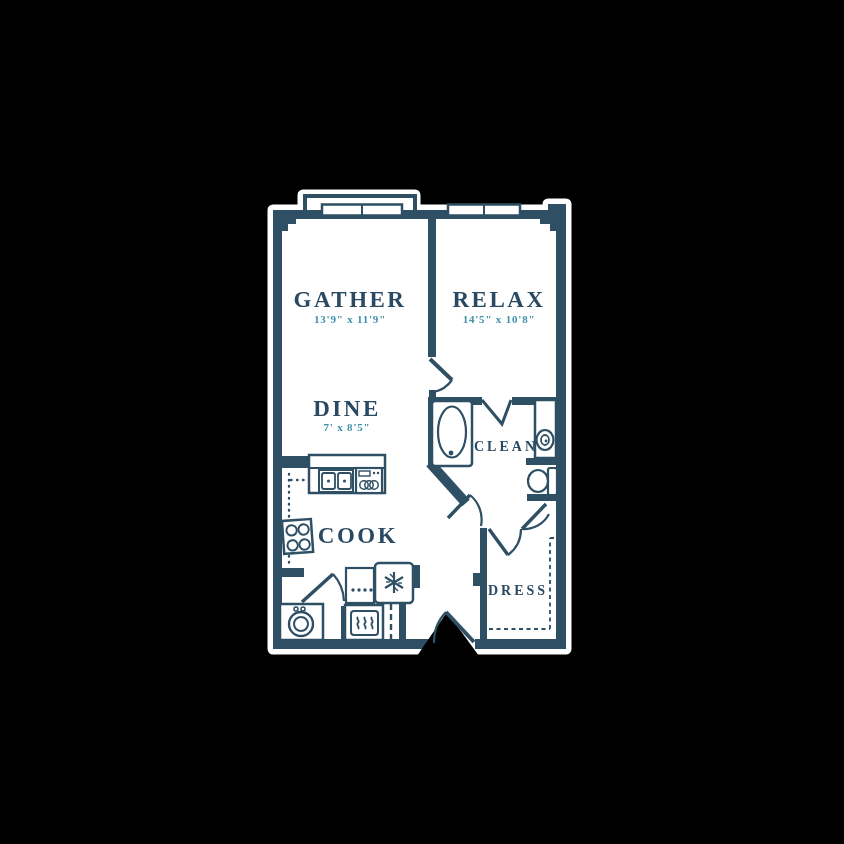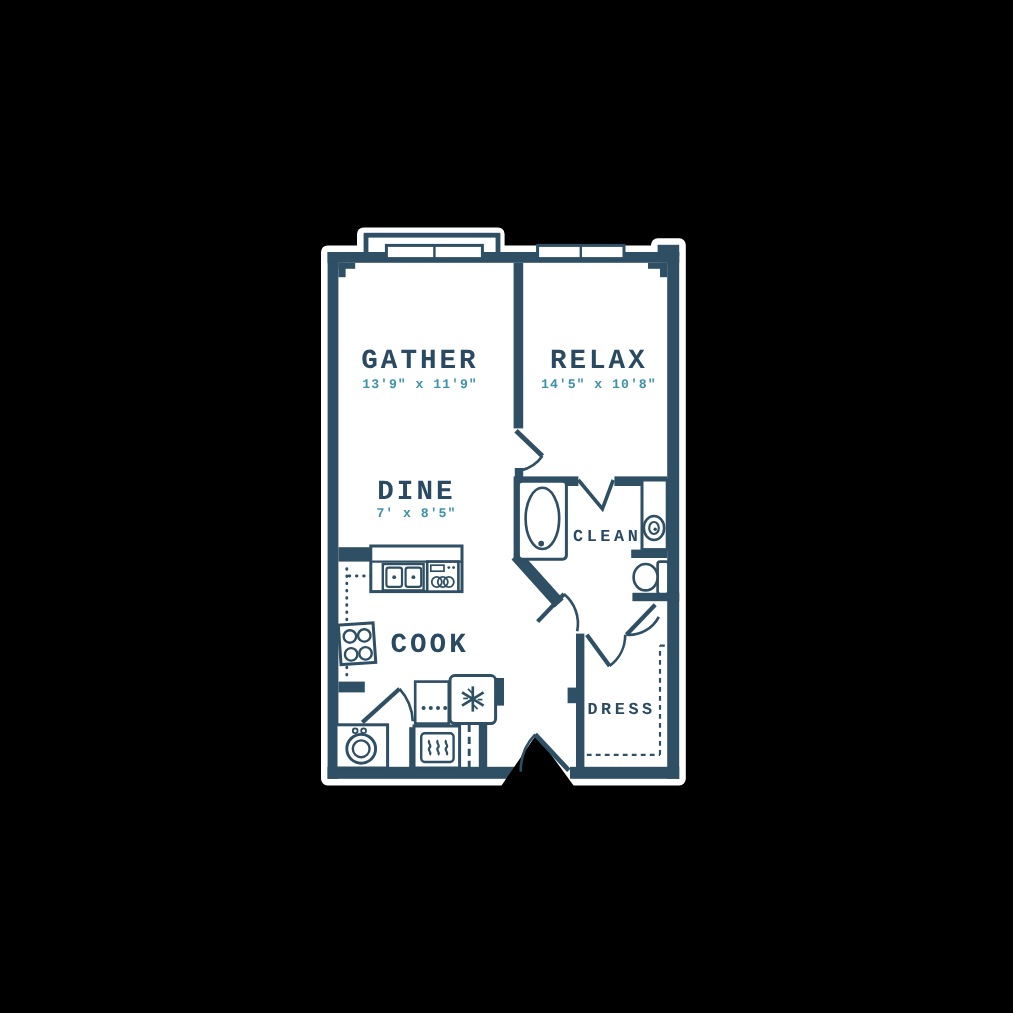--- a/index.html
+++ b/index.html
@@ -1,20 +1,20 @@
 <!DOCTYPE html>
 <html style="--bg: #000000; --wall: #2E4F64; --floor: #ffffff; --dim: #3E92A8; --name: #2A4A63;"><head>
 <meta charset="utf-8">
 <style>
   :root{
     --bg:#000000; --wall:#2E4F64; --floor:#ffffff; --dim:#3E92A8; --name:#2A4A63;
   }
   html,body{margin:0;padding:0;background:var(--bg);}
   .canvas{position:relative;width:692px;height:844px;background:var(--bg);overflow:hidden;
-          font-family:Liberation Mono, monospace;}
+          font-family:Liberation Serif, serif;}
   svg{position:absolute;left:0;top:0;}
   .wallf{fill:var(--wall);}
   .ln{stroke:var(--wall);fill:none;}
   .fx{stroke:var(--wall);fill:var(--floor);}
   .dot{fill:var(--wall);stroke:none;}
   text{fill:var(--name);font-weight:bold;}
   .room-name{font-size:23px;letter-spacing:2.5px;text-anchor:middle;}
   .room-name-sm{font-size:14px;letter-spacing:3px;text-anchor:middle;}
   .room-dim{font-size:11px;letter-spacing:0.8px;text-anchor:middle;fill:var(--dim);font-weight:bold;}
 </style>

